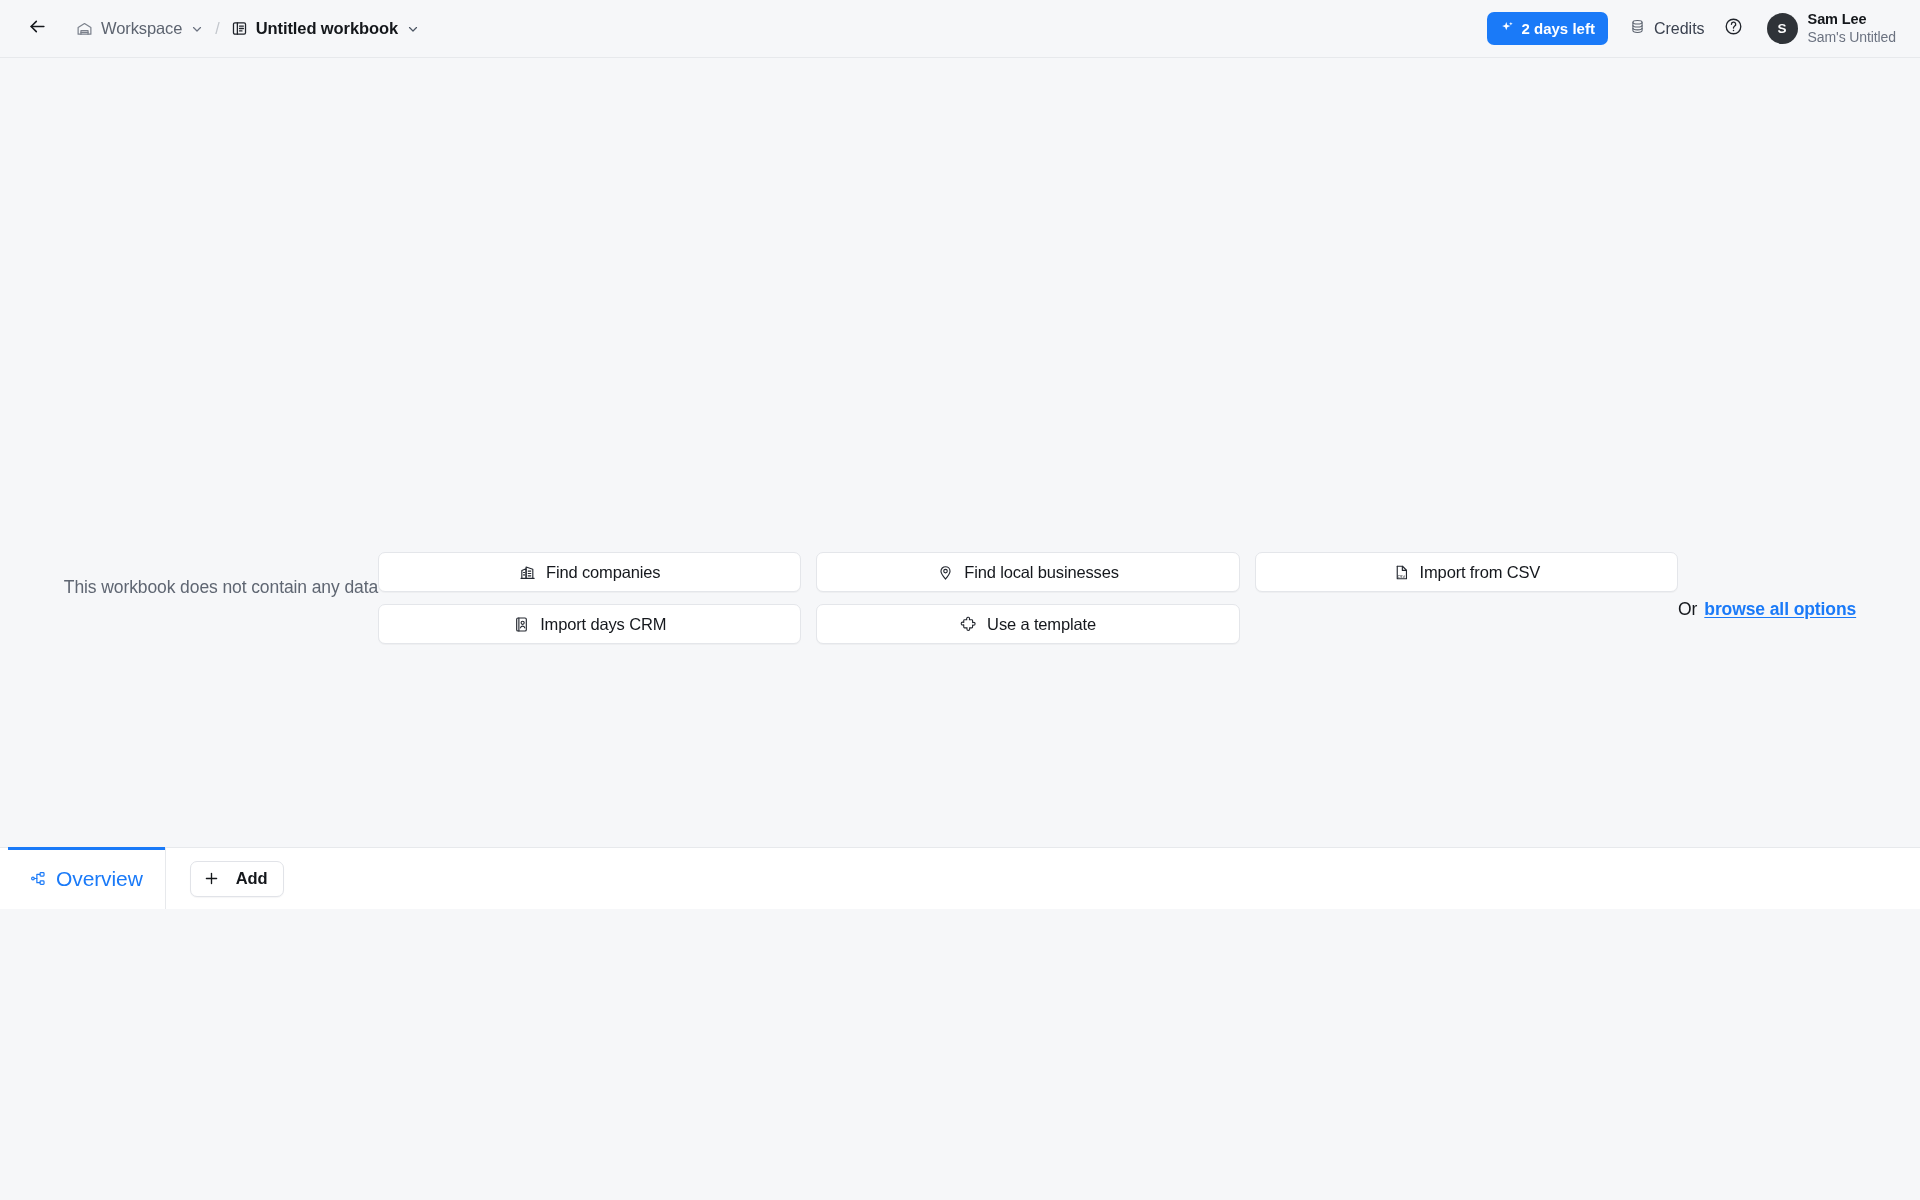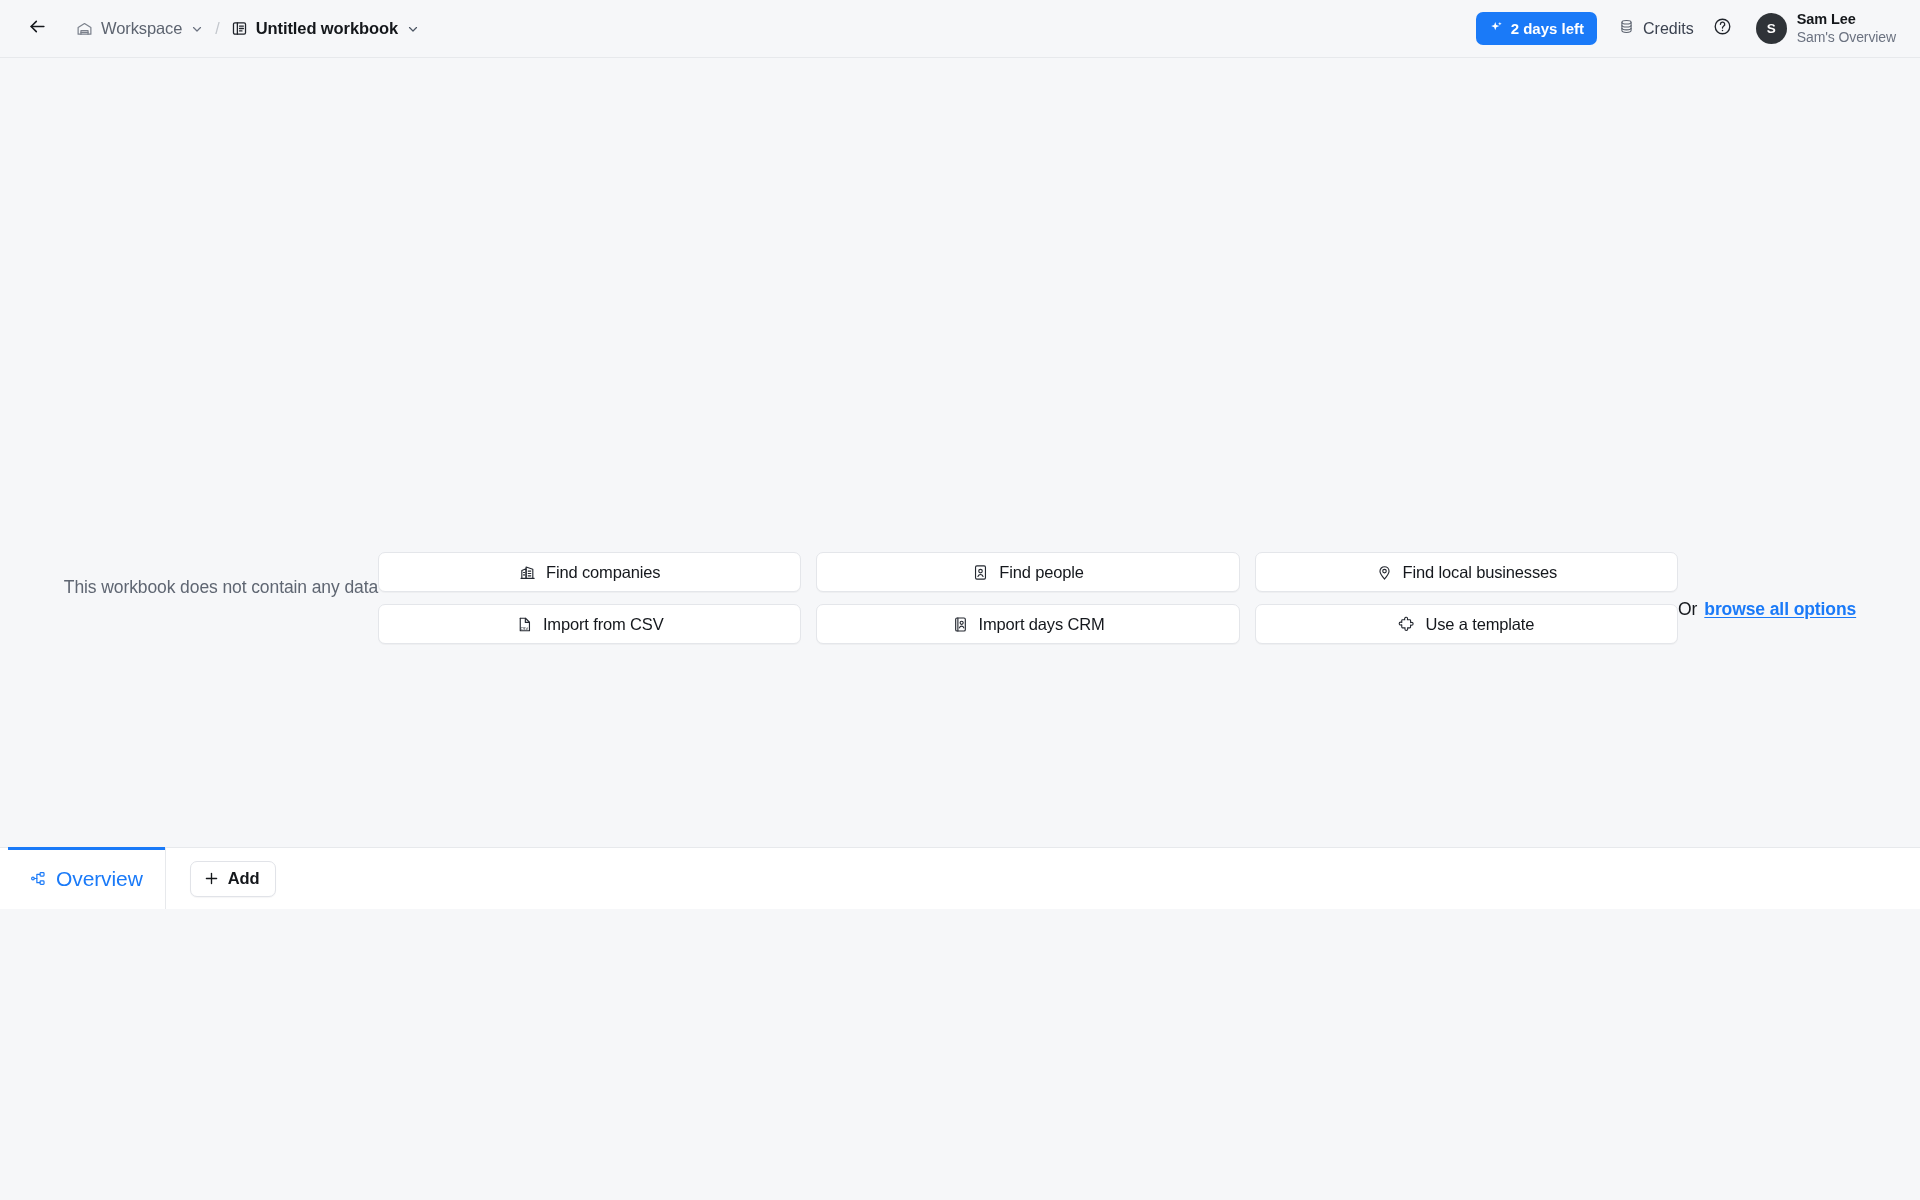--- a/index.html
+++ b/index.html
@@ -285,21 +285,21 @@
 
   .add-zone {
     display: flex;
     align-items: center;
     padding-left: 24px;
   }
 
   .add-btn {
     display: flex;
     align-items: center;
-    gap: 8px;
+    gap: 16px;
     height: 36px;
     padding: 0 15px 0 12px;
     background: #fff;
     border: 1px solid #e1e3e8;
     border-radius: 7px;
     font-size: 16.5px;
     font-weight: 700;
     color: #14171b;
     cursor: pointer;
     box-shadow: 0 1px 1px rgba(16,24,40,0.04);
@@ -394,21 +394,21 @@
           </svg>
         </span>
       </div>
 
       <div class="user-block">
         <div class="avatar">
           <span>S</span>
         </div>
         <div class="user-text">
           <span class="user-name">Sam Lee</span>
-          <span class="user-ws">Sam's Overview</span>
+          <span class="user-ws">Sam's Untitled</span>
         </div>
       </div>
     </div>
   </div>
 
   <div class="main">
     <div class="empty-wrap">
 
       <div class="empty-title">This workbook does not contain any data</div>
 
@@ -423,30 +423,20 @@
               <line x1="13" y1="10" x2="16.6" y2="10"></line>
               <line x1="13" y1="13.4" x2="16.6" y2="13.4"></line>
               <line x1="13" y1="16.7" x2="16.6" y2="16.7"></line>
               <line x1="6.4" y1="12" x2="7.8" y2="12"></line>
               <line x1="6.4" y1="15.4" x2="7.8" y2="15.4"></line>
             </svg>
           </span>
           <span>Find companies</span>
         </div>
 
-        <div class="opt-btn">
-          <span class="opt-icon">
-            <svg width="17" height="17" viewBox="0 0 24 24" fill="none" stroke="#242830" stroke-width="1.6" stroke-linecap="round" stroke-linejoin="round">
-              <rect x="5" y="2.6" width="14" height="18.8" rx="1.9"></rect>
-              <circle cx="12" cy="10" r="2.5"></circle>
-              <path d="M8.4 17.6c.7-1.8 2-2.7 3.6-2.7s2.9.9 3.6 2.7"></path>
-            </svg>
-          </span>
-          <span>Find people</span>
-        </div>
 
         <div class="opt-btn">
           <span class="opt-icon">
             <svg width="17" height="17" viewBox="0 0 24 24" fill="none" stroke="#242830" stroke-width="1.6" stroke-linecap="round" stroke-linejoin="round">
               <path d="M12 21.3c3.8-4.6 6.4-7.7 6.4-11.1A6.4 6.4 0 0 0 5.6 10.2c0 3.4 2.6 6.5 6.4 11.1Z"></path>
               <circle cx="12" cy="10" r="2.5"></circle>
             </svg>
           </span>
           <span>Find local businesses</span>
         </div>

